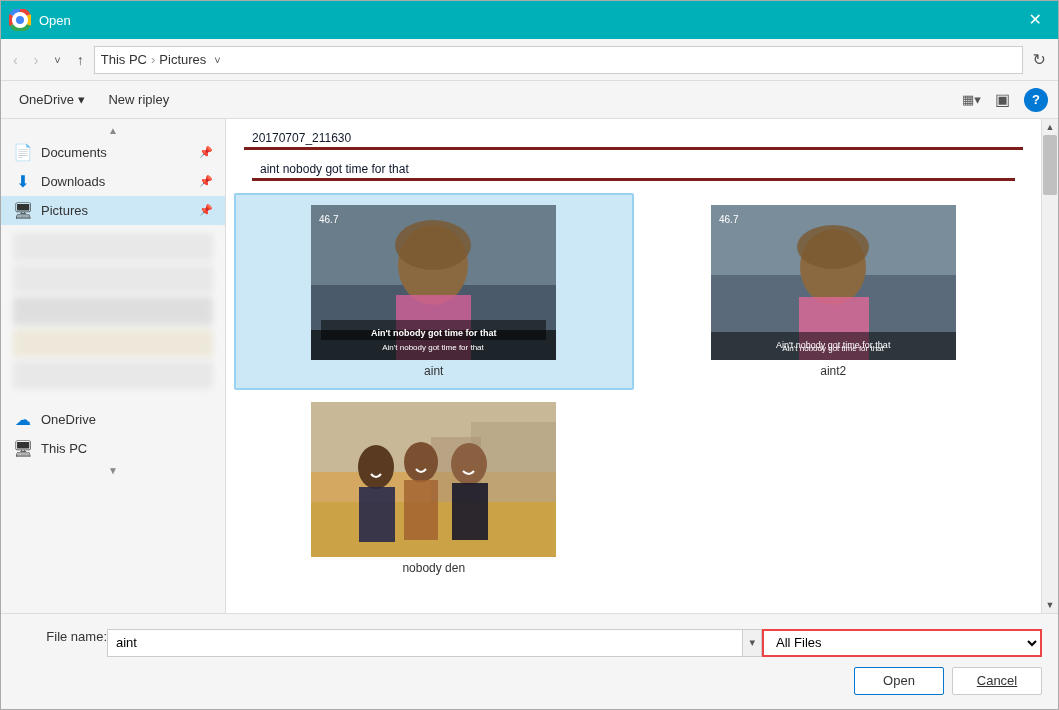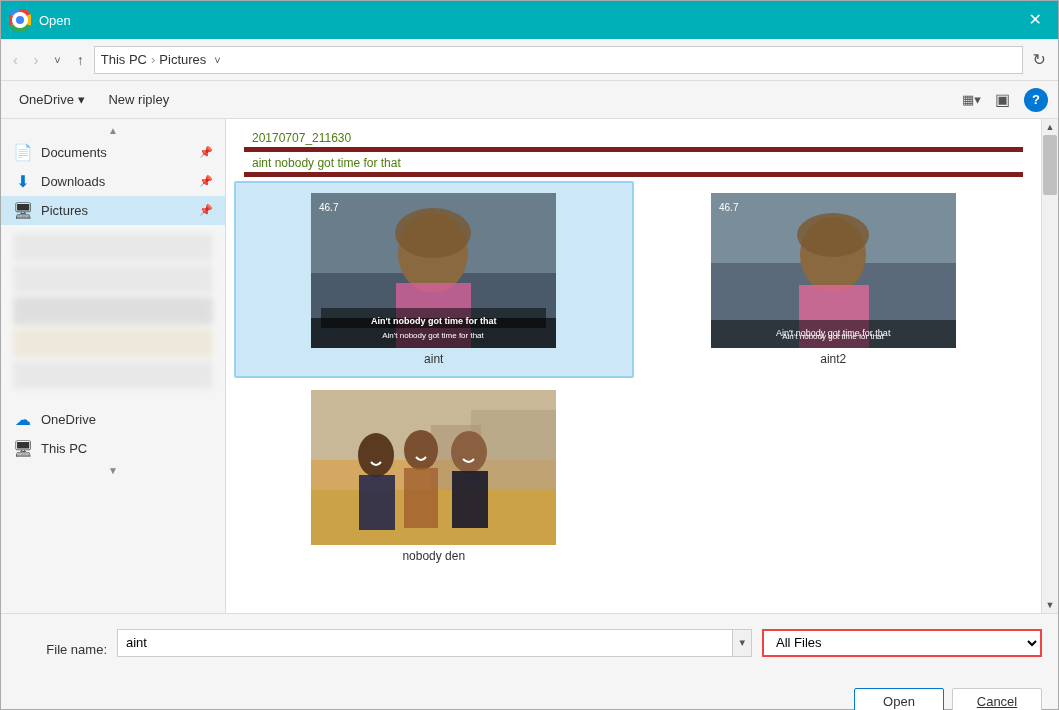--- a/index.html
+++ b/index.html
@@ -265,23 +265,23 @@
 
     .file-grid {
       display: grid;
       grid-template-columns: 1fr 1fr;
       gap: 0;
     }
 
     .section-header {
       grid-column: 1 / -1;
       font-size: 12px;
-      color: #4d7c0f;
+      color: #0f172a;
       padding: 4px 8px 2px 8px;
-      border-bottom: 5px solid #7f1d1d;
+      border-bottom: 3px solid #7f1d1d;
       margin-bottom: 4px;
     }
 
     .file-item {
       display: flex;
       flex-direction: column;
       align-items: center;
       padding: 10px;
       cursor: pointer;
       border: 2px solid transparent;
@@ -376,24 +376,22 @@
       align-items: center;
       gap: 10px;
       flex-shrink: 0;
       height: 96px;
       flex-direction: column;
       justify-content: center;
     }
 
     .bottom-row {
       display: flex;
-      align-items: flex-end;
+      align-items: flex-start;
       width: 100%;
-      gap: 10px;
-      margin-top: 21px;
     }
 
     .filename-label {
       font-size: 13px;
       color: #333;
       white-space: nowrap;
       width: 90px;
       text-align: right;
     }
 
@@ -582,21 +580,21 @@
         <div style="display:flex;justify-content:center;padding:2px;">
           <span style="font-size:10px;color:#888;">▼</span>
         </div>
       </div>
     </div>
 
     <div class="file-area">
 
       <div style="display:grid; grid-template-columns: 1fr 1fr; padding: 0 10px 4px 10px;">
         <div class="section-header" style="margin:0;">20170707_211630</div>
-        <div class="section-header" style="margin:0;">aint nobody got time for that</div>
+        <div class="section-header" style="margin:8px;">aint nobody got time for that</div>
       </div>
 
       <div class="file-grid">
 
         <div class="file-item selected">
           <div class="file-thumb thumb-aint">
             <svg class="thumb-svg" viewBox="0 0 245 155" xmlns="http://www.w3.org/2000/svg">
               <rect width="245" height="155" fill="#4a5a6a"></rect>
 
               <rect width="245" height="80" fill="#6a7d8a"></rect>

